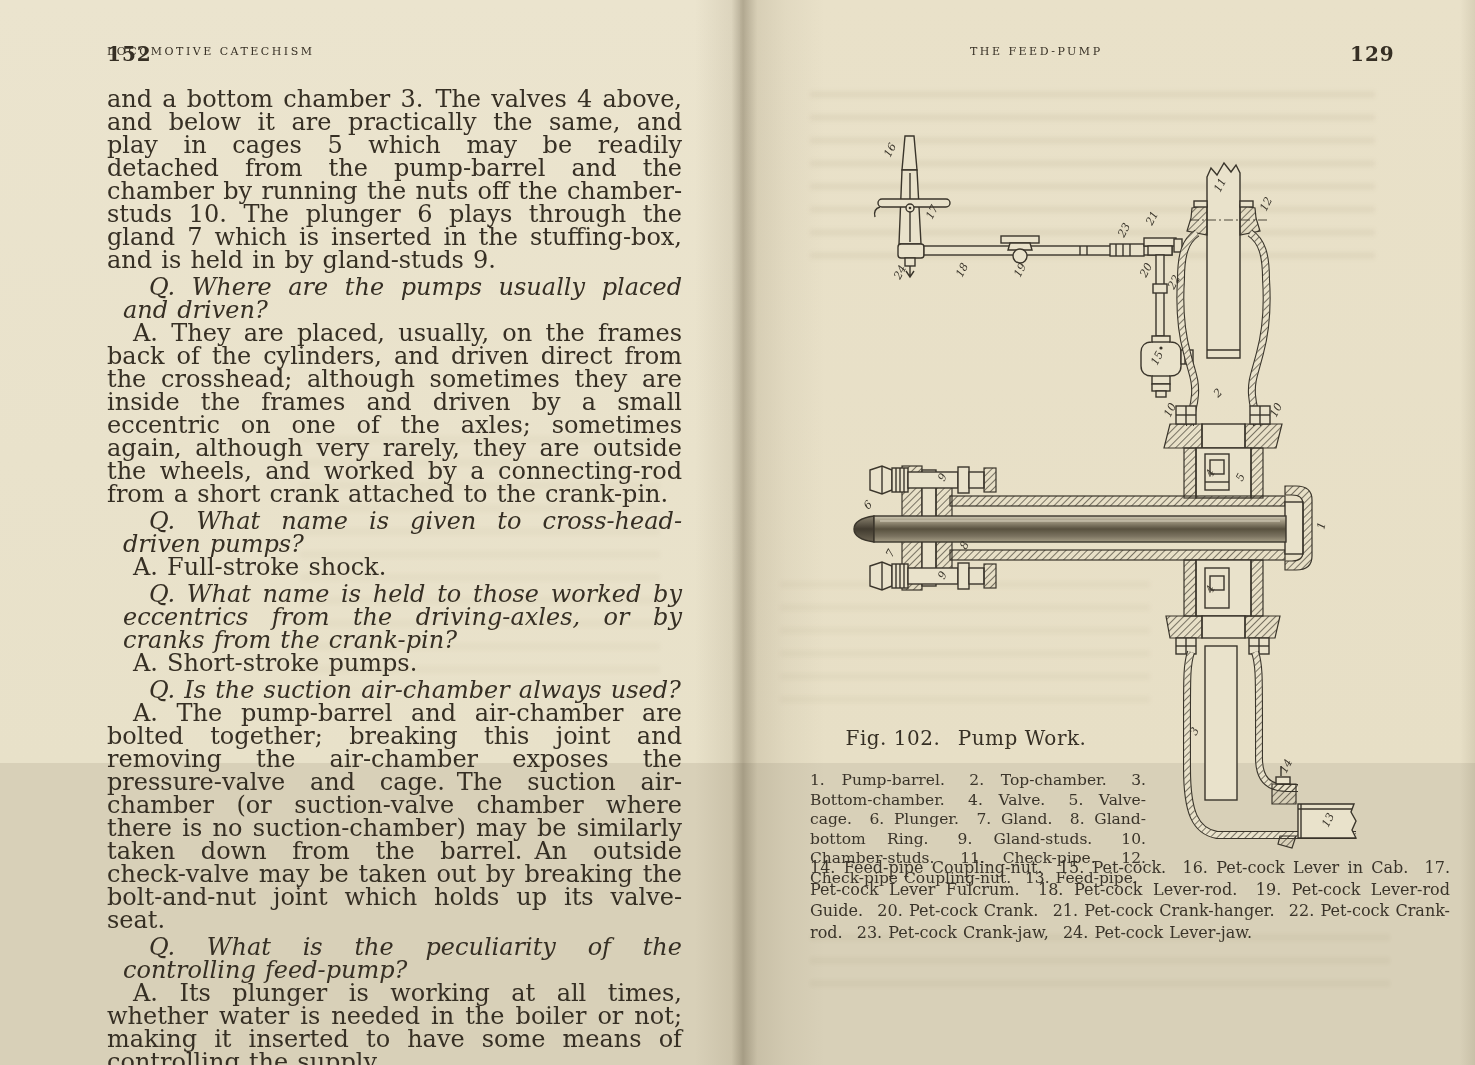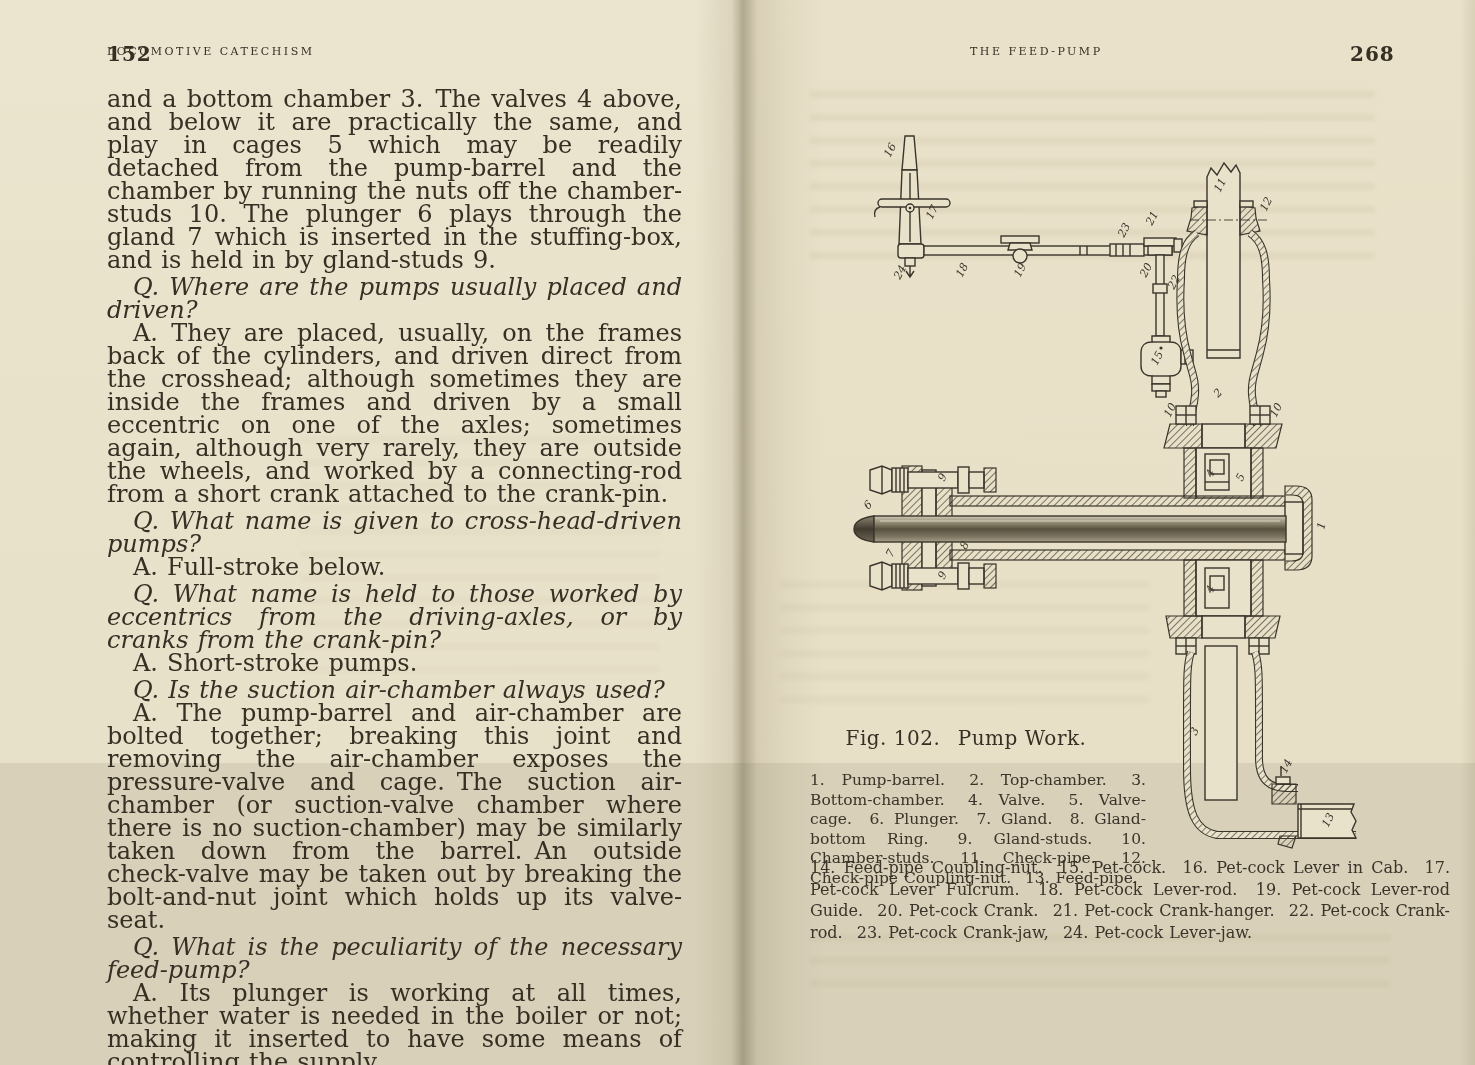--- a/index.html
+++ b/index.html
@@ -12,21 +12,21 @@
     background:linear-gradient(90deg, rgba(90,75,45,0) 0%, rgba(90,75,45,0.10) 28%,
       rgba(60,48,25,0.32) 37%, rgba(90,75,45,0.12) 48%, rgba(90,75,45,0.05) 70%, rgba(90,75,45,0) 100%);}
   #right-edge{position:absolute;top:0;left:1460px;width:15px;height:1065px;pointer-events:none;
     background:linear-gradient(90deg,rgba(70,58,30,0) 0%,rgba(70,58,30,0.10) 100%);}
   .pagenum{position:absolute;font-size:20px;font-weight:bold;letter-spacing:1px;}
   .running-head{position:absolute;font-size:11px;letter-spacing:2.5px;text-align:left;white-space:nowrap;}
   
   #left-text{position:absolute;left:107px;top:88px;width:575px;
     font-size:24px;line-height:23px;text-align:justify;word-spacing:1.5px;}
   #left-text p{margin:0;}
-  #left-text p.q{font-style:italic;text-indent:26px;margin-top:4px;}
+  #left-text p.q{font-style:italic;text-indent:26px;margin-top:4px;margin-left:16px;}
   #left-text p.a{text-indent:26px;}
   
   #fig-caption{position:absolute;left:96px;top:726px;width:260px;text-align:center;
     font-size:20px;letter-spacing:0.5px;}
   .legend{position:absolute;text-align:justify;word-spacing:1px;color:#3a342a;}
   #legend-col{left:70px;top:771px;width:336px;font-size:15.5px;line-height:19.5px;}
   #legend-full{left:70px;top:857px;width:640px;font-size:16px;line-height:21.5px;}
   
   .ghost{position:absolute;pointer-events:none;filter:blur(2px);opacity:.55;
     background:repeating-linear-gradient(180deg, rgba(140,126,90,0) 0 6px,
@@ -50,33 +50,33 @@
   <div class="page" id="left-page">
     <div class="pagenum" style="left:107px;top:42px;">152</div>
     <div class="running-head" style="left:107px;top:45px;width:575px;">LOCOMOTIVE CATECHISM</div>
     <div class="ghost" style="left:300px;top:430px;width:360px;height:260px;opacity:.3;"></div>
 
     <div id="left-text">
       <p class="b">and a bottom chamber 3. The valves 4 above, and below it are practically the same, and play in cages 5 which may be readily detached from the pump-barrel and the chamber by running the nuts off the chamber-studs 10. The plunger 6 plays through the gland 7 which is inserted in the stuffing-box, and is held in by gland-studs 9.</p>
       <p class="q">Q. Where are the pumps usually placed and driven?</p>
       <p class="a">A. They are placed, usually, on the frames back of the cylinders, and driven direct from the crosshead; although sometimes they are inside the frames and driven by a small eccentric on one of the axles; sometimes again, although very rarely, they are outside the wheels, and worked by a connecting-rod from a short crank attached to the crank-pin.</p>
       <p class="q">Q. What name is given to cross-head-driven pumps?</p>
-      <p class="a">A. Full-stroke below.</p>
+      <p class="a">A. Full-stroke shock.</p>
       <p class="q">Q. What name is held to those worked by eccentrics from the driving-axles, or by cranks from the crank-pin?</p>
       <p class="a">A. Short-stroke pumps.</p>
       <p class="q">Q. Is the suction air-chamber always used?</p>
       <p class="a">A. The pump-barrel and air-chamber are bolted together; breaking this joint and removing the air-chamber exposes the pressure-valve and cage. The suction air-chamber (or suction-valve chamber where there is no suction-chamber) may be similarly taken down from the barrel. An outside check-valve may be taken out by breaking the bolt-and-nut joint which holds up its valve-seat.</p>
-      <p class="q">Q. What is the peculiarity of the necessary feed-pump?</p>
+      <p class="q">Q. What is the peculiarity of the controlling feed-pump?</p>
       <p class="a">A. Its plunger is working at all times, whether water is needed in the boiler or not; making it inserted to have some means of controlling the supply.</p>
     </div>
   </div>
 
   <div class="page" id="right-page">
     <div class="running-head" style="left:230px;top:45px;width:250px;">THE FEED-PUMP</div>
-    <div class="pagenum" style="left:610px;top:42px;">268</div>
+    <div class="pagenum" style="left:610px;top:42px;">129</div>
 
     <div class="ghost" style="left:70px;top:85px;width:565px;height:185px;"></div>
     <div class="ghost" style="left:40px;top:575px;width:370px;height:135px;opacity:.35;"></div>
     <div class="ghost" style="left:70px;top:928px;width:580px;height:75px;opacity:.45;"></div>
 
     <svg id="diagram" width="560" height="740" viewBox="0 0 560 740">
       <defs>
         <pattern id="h" width="5" height="5" patternUnits="userSpaceOnUse" patternTransform="rotate(45)">
           <line x1="0" y1="0" x2="0" y2="5" stroke="#3a352b" stroke-width="1.3"></line>
         </pattern>

